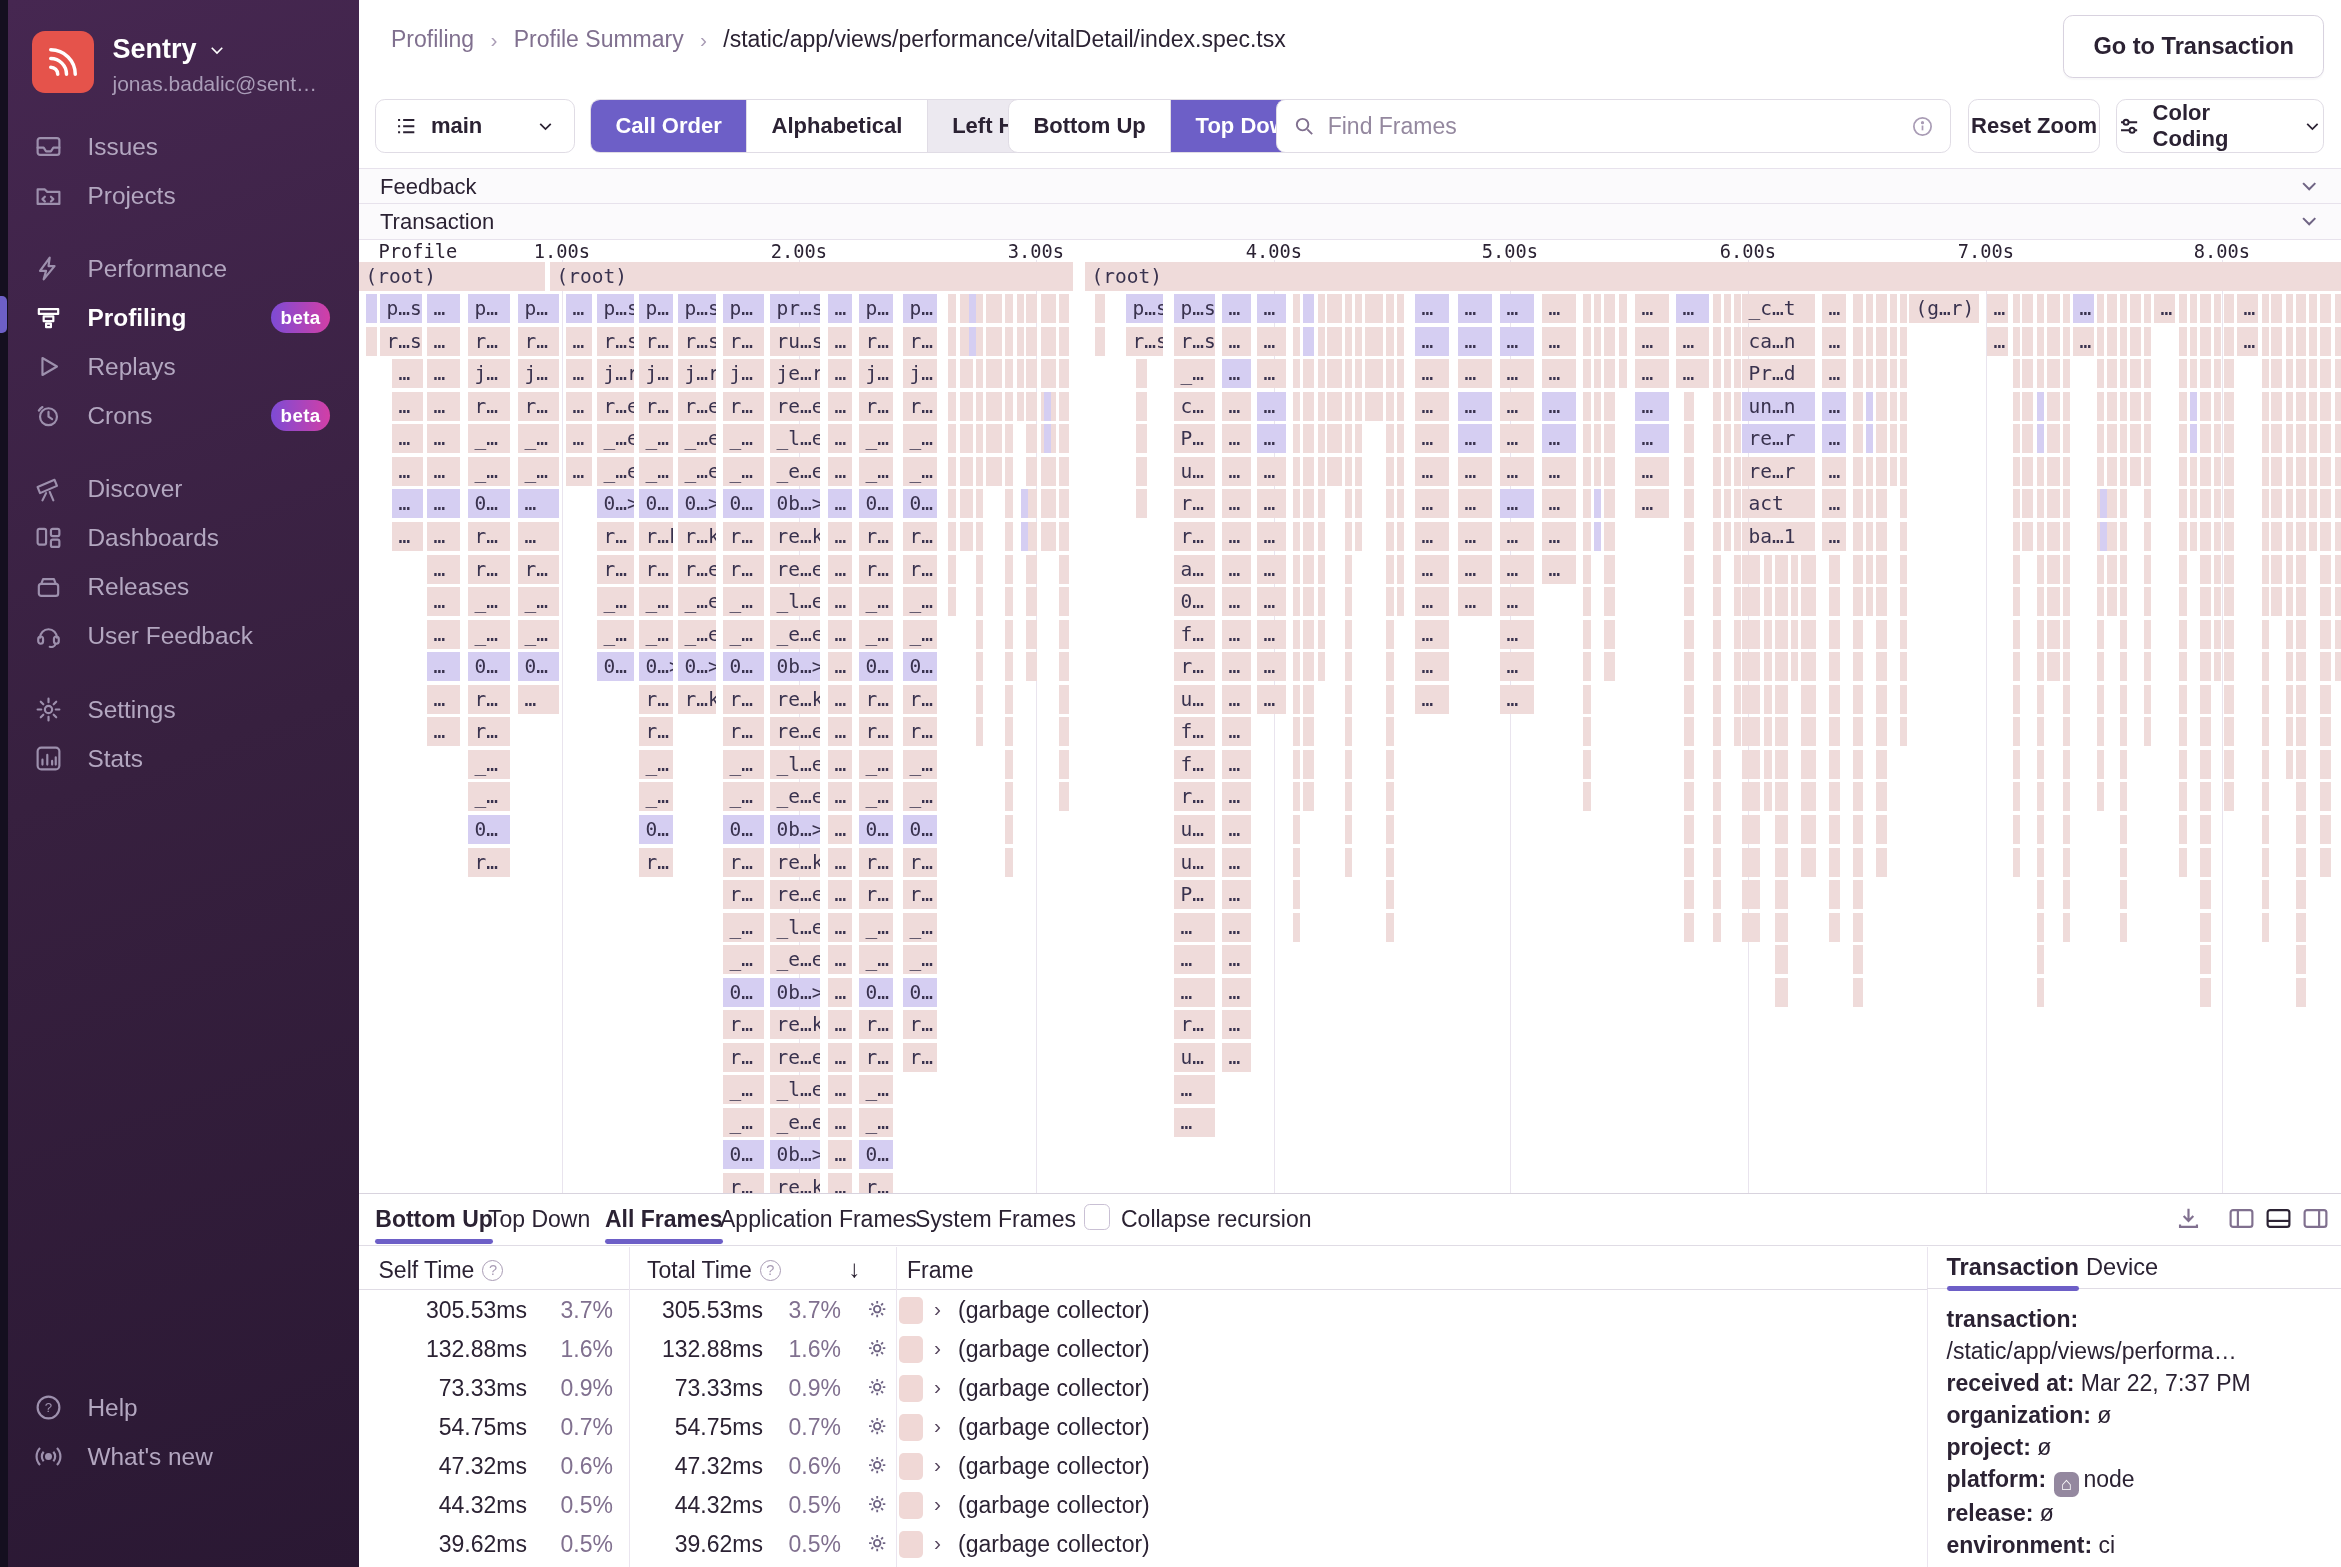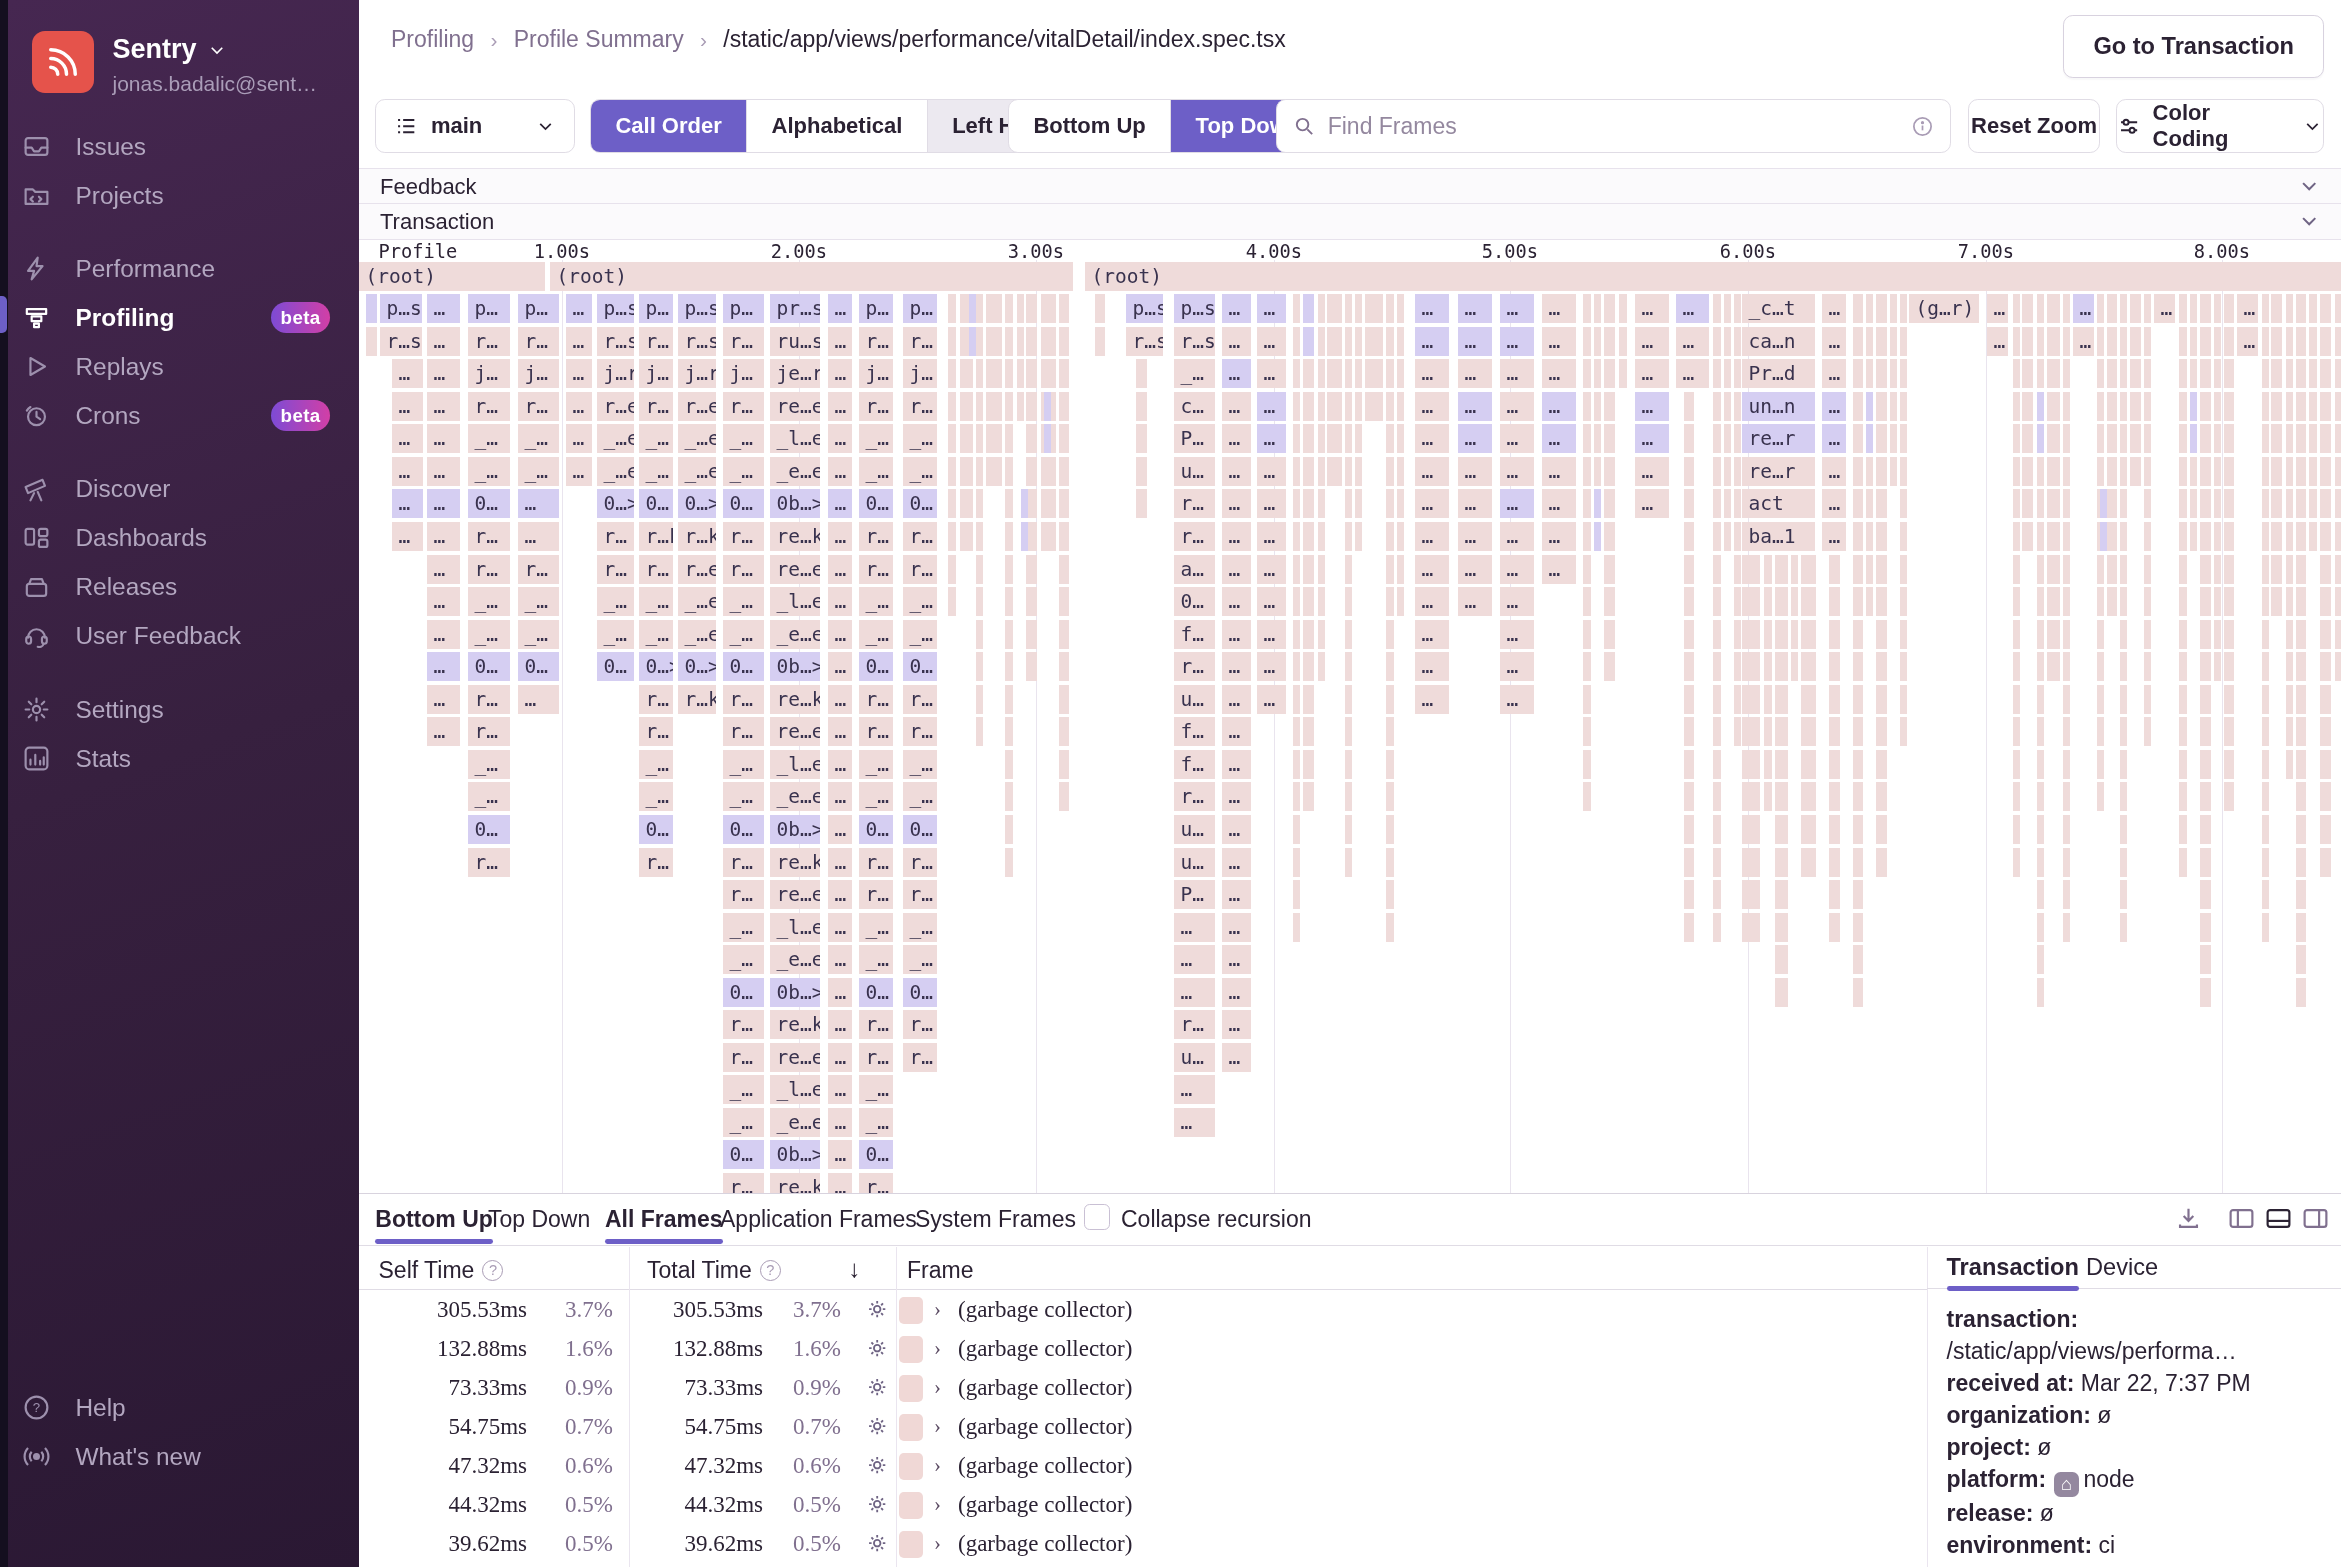--- a/index.html
+++ b/index.html
@@ -10,21 +10,21 @@
   
   #edge { position:absolute; left:0; top:0; width:8.1px; height:1567px; background:#140f1f; }
   #active-pill { position:absolute; left:0; top:296px; width:7.3px; height:37px; background:#6d5fc7; border-radius:0 4.9px 4.9px 0; z-index:5;}
   #sidebar { position:absolute; left:8.1px; top:0; width:351px; height:1567px;
     background:linear-gradient(160deg,#462751 0%,#37203f 48%,#2a1833 100%); }
   #logo-row { position:absolute; left:24.4px; top:31px; display:flex; gap:18px; }
   #logo-box { width:62px; height:62px; background:#e5534b; border-radius:13px; display:flex; align-items:center; justify-content:center; }
   #org-name { font-size:27px; font-weight:bold; color:#fff; display:flex; align-items:center; gap:11.4px; margin-top:3.3px;}
   #org-email { font-size:21px; color:#aa9db8; margin-top:6.5px; max-width:236px; white-space:nowrap; overflow:hidden;}
   .nav { position:absolute; left:0; width:351px; }
-  .nav-item { display:flex; align-items:center; gap:24.4px; height:49px; padding-left:14px; color:#b3a7c0; font-size:24.4px; cursor:pointer; position:relative;}
+  .nav-item { display:flex; align-items:center; gap:24.4px; height:49px; padding-left:26px; color:#b3a7c0; font-size:24.4px; cursor:pointer; position:relative;}
   .nav-item svg { width:29px; height:29px; color:#9d90ad; flex:none;}
   .nav-item.active { color:#fff; font-weight:bold;}
   .nav-item.active svg { color:#fff; }
   .beta-badge { position:absolute; right:29px; top:9px; width:59px; height:31px; border-radius:15.5px;
     background:linear-gradient(90deg,#7d4bd5,#d23fa6); color:#fff; font-size:18.7px; font-weight:bold;
     display:flex; align-items:center; justify-content:center; letter-spacing:0.4px;}
   .chev { stroke:#fff; stroke-width:2.2; fill:none; }
 
   
   #main { position:absolute; left:359px; top:0; width:1983px; height:1567px; background:#fff; }
@@ -77,21 +77,21 @@
   .bar-icon.dark { color:#2b2233; }
 
   
   #thead { position:absolute; left:0; top:1247px; width:1568px; height:43px; border-bottom:0.8px solid #e0dce5; font-size:23px; }
   #thead .h { position:absolute; top:9.8px; display:flex; gap:8.1px; align-items:center;}
   .qicon { width:21px; height:21px; border:1.2px solid #a99cb5; border-radius:50%; color:#a99cb5; font-size:14.6px;
     display:flex; align-items:center; justify-content:center; }
   #sort-arrow { position:absolute; left:489px; top:8.1px; font-size:24.4px; }
   .vdiv { position:absolute; top:1247px; width:0.8px; height:321px; background:#eae5ef; }
   #tbody { position:absolute; left:0; top:1290px; width:1568px; }
-  .trow { position:relative; height:39px; font-size:23px;font-family:Liberation Serif, serif; }
+  .trow { position:relative; height:39px; font-size:23px; }
   .trow span { position:absolute; top:6.5px; }
   .tv { text-align:right; }
   .pct { color:#80708f; }
   .gear { position:absolute; left:506px; top:6.5px; width:24.4px; height:24.4px; color:#6f6484;}
   .swatch { position:absolute; left:540px; top:6.5px; width:24.4px; height:27px; background:#f0d8d6; border-radius:4.9px;}
   .frame-chev { position:absolute; left:575px; top:6.5px; color:#57475f; font-size:21px;}
   .frame-name { position:absolute; left:599px; top:6.5px; }
 
   
   #details { position:absolute; left:1568px; top:1196px; width:415px; height:371px; }

